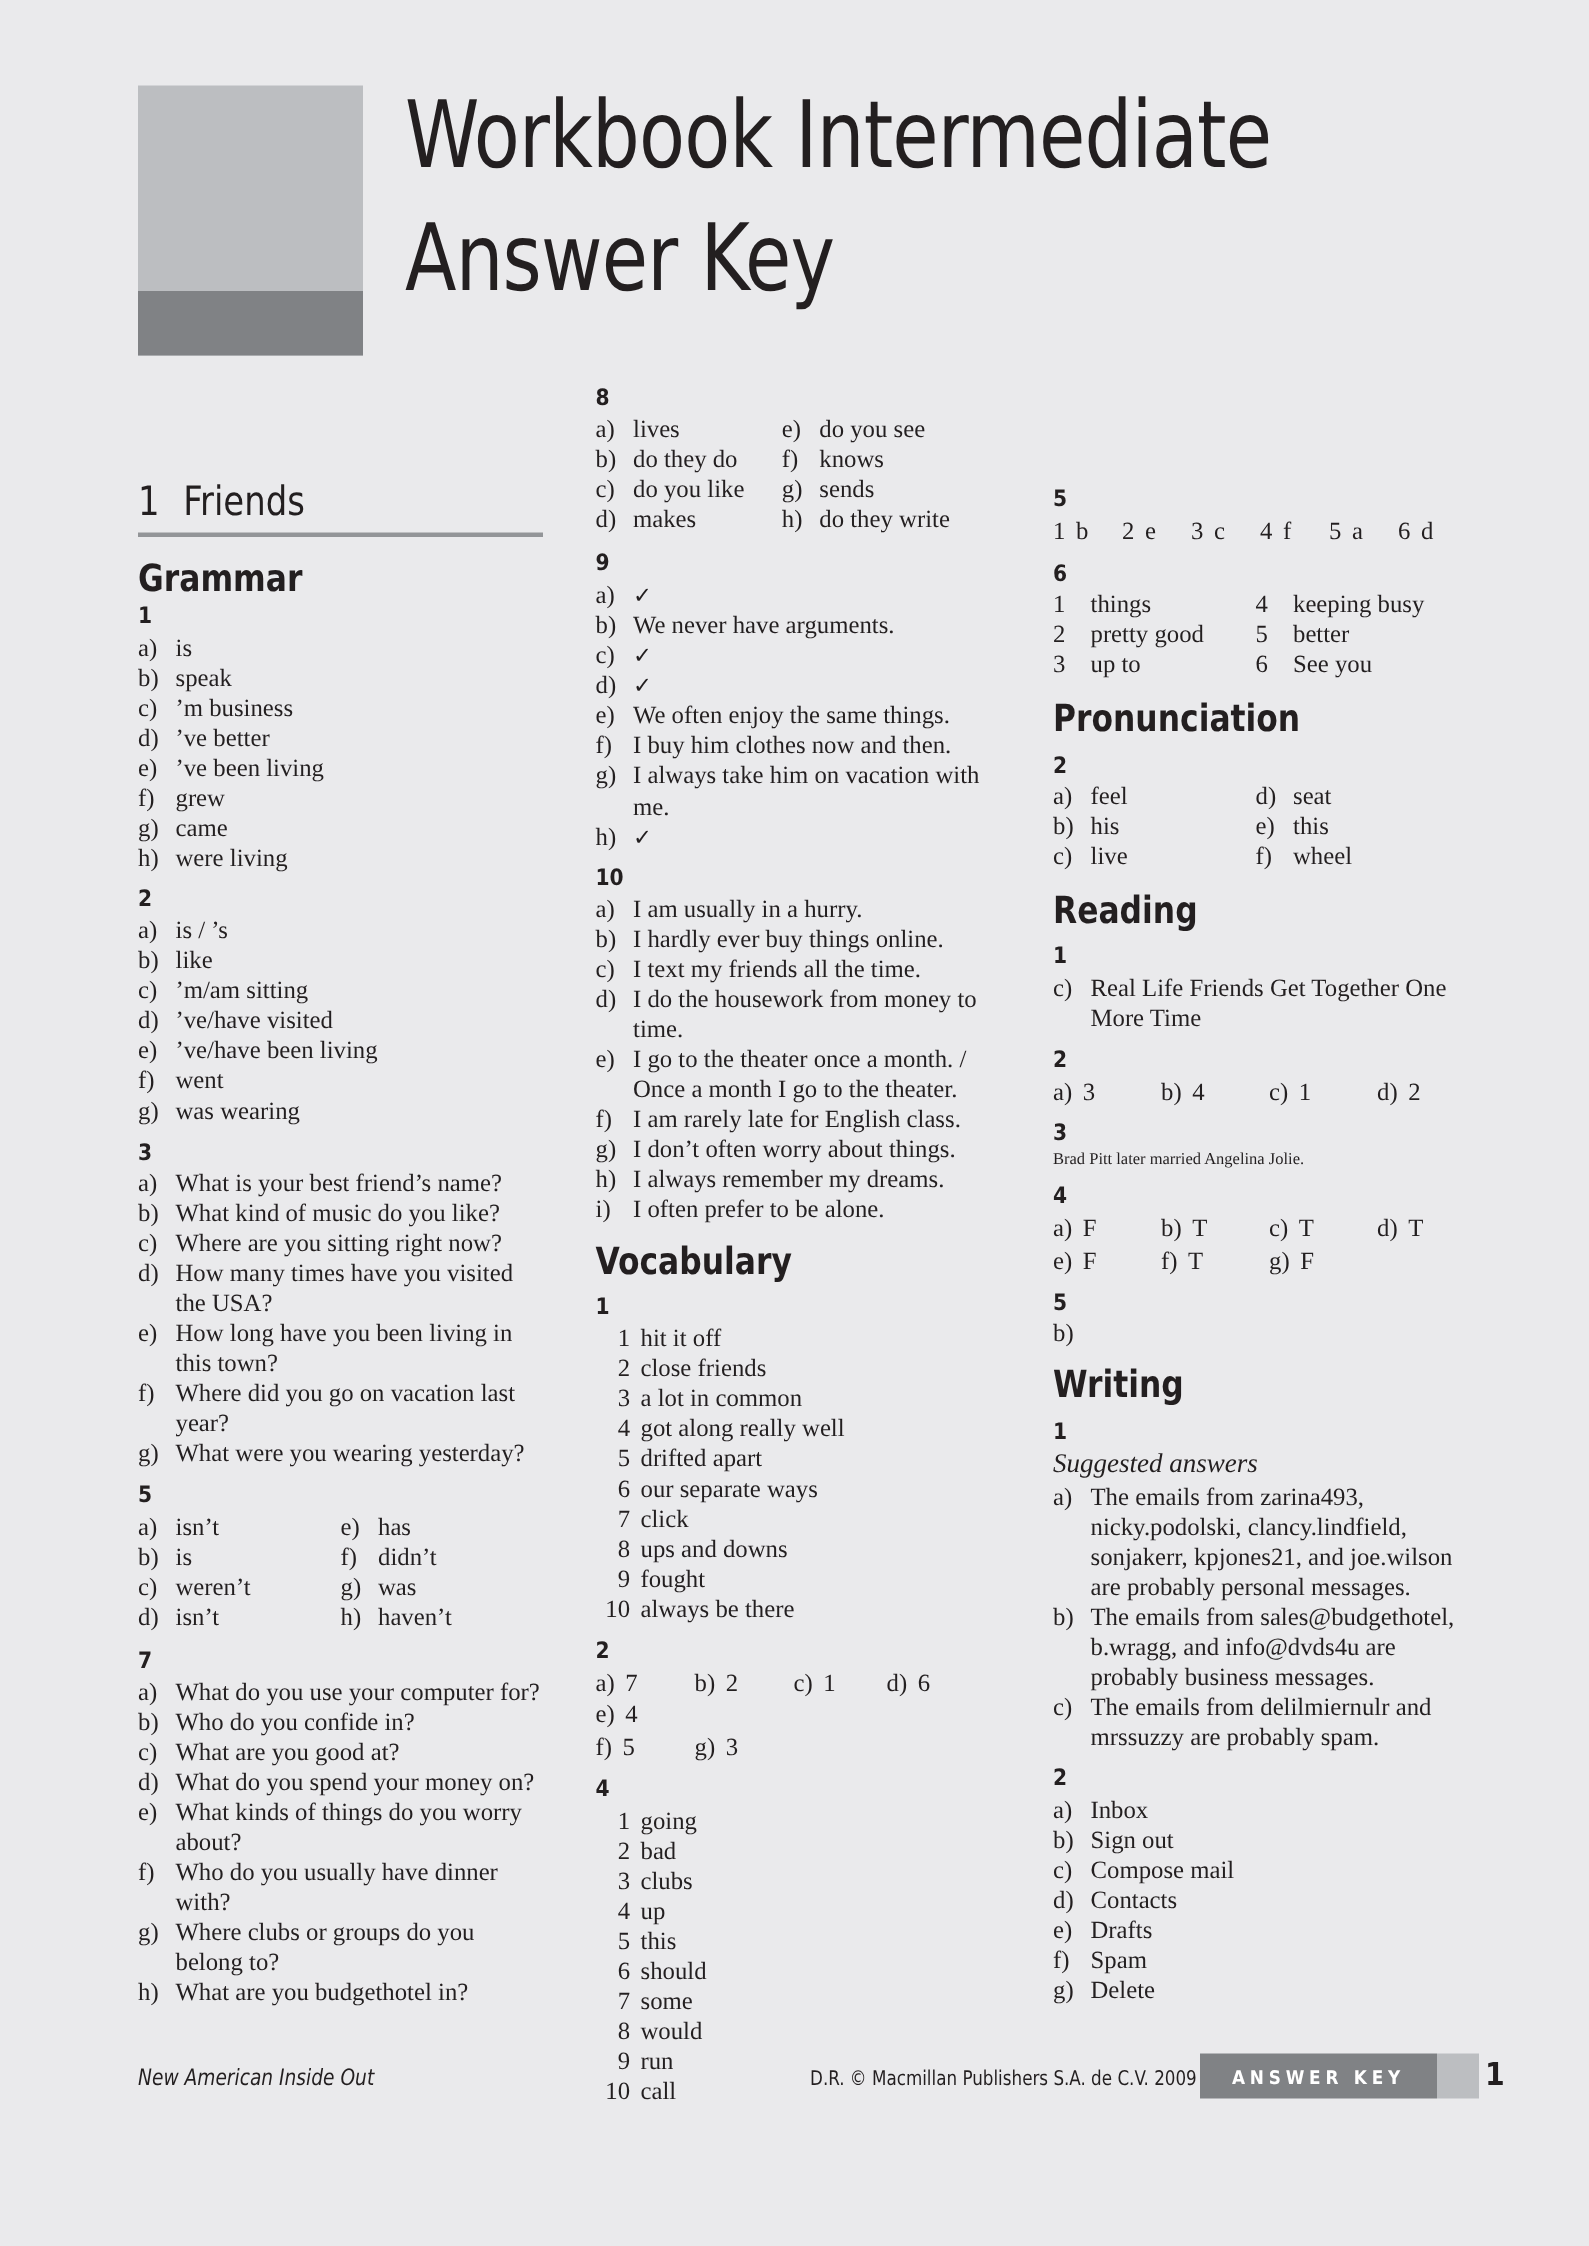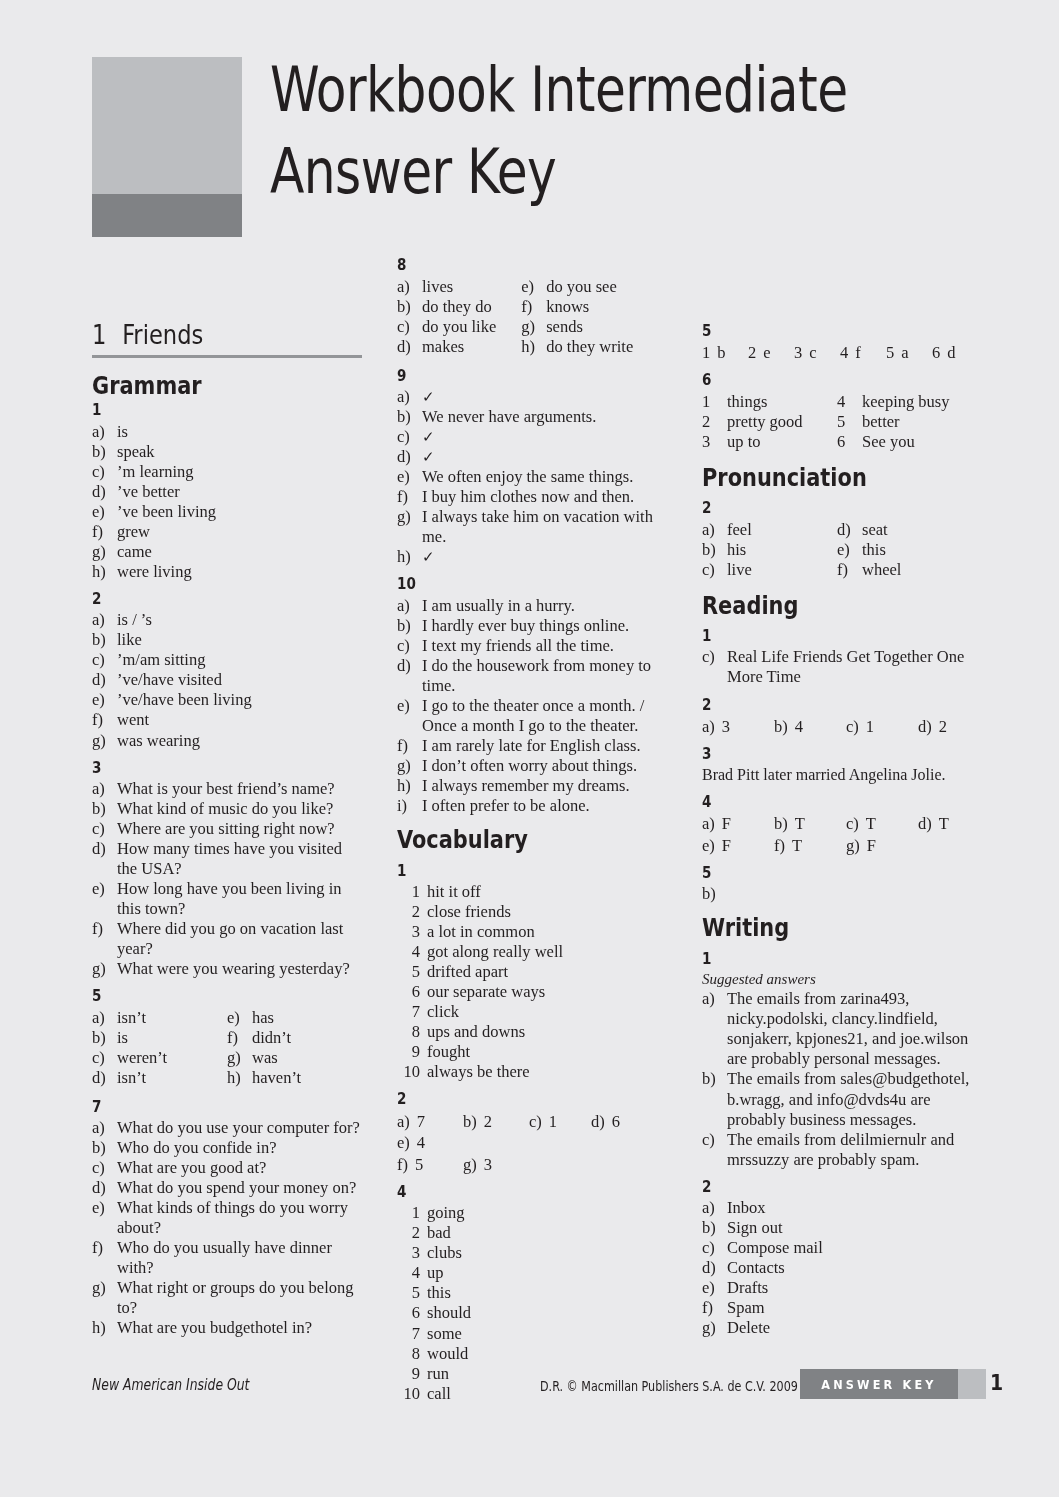--- a/index.html
+++ b/index.html
@@ -189,26 +189,26 @@
     white-space: nowrap;
   }
   .inline-row .cell .lbl { margin-right: 7px; }
 
   .cellw-62 { width: 62px; }
   .cellw-66 { width: 66px; }
   .cellw-72 { width: 72px; }
   .cellw-46 { width: 46px; }
 
   .plain-para {
-    font-size: 16px;
+    font-size: 11px;
     line-height: 1.215;
     margin: 0 0 2px 0;
   }
   .ital-note {
-    font-size: 15px;
+    font-size: 18px;
     line-height: 1.215;
     font-style: italic;
     margin: 0 0 1px 0;
   }
   .check { font-size: 15px; }
 
   
   .footer {
     position: absolute;
     left: 0;
@@ -302,21 +302,21 @@
       <li>
           <span class="lbl">a)</span>
           <span class="txt">is</span>
         </li>
       <li>
           <span class="lbl">b)</span>
           <span class="txt">speak</span>
         </li>
       <li>
           <span class="lbl">c)</span>
-          <span class="txt">’m learning</span>
+          <span class="txt">’m business</span>
         </li>
       <li>
           <span class="lbl">d)</span>
           <span class="txt">’ve better</span>
         </li>
       <li>
           <span class="lbl">e)</span>
           <span class="txt">’ve been living</span>
         </li>
       <li>
@@ -462,21 +462,21 @@
       <li>
           <span class="lbl">e)</span>
           <span class="txt">What kinds of things do you worry about?</span>
         </li>
       <li>
           <span class="lbl">f)</span>
           <span class="txt">Who do you usually have dinner with?</span>
         </li>
       <li>
           <span class="lbl">g)</span>
-          <span class="txt">What right or groups do you belong to?</span>
+          <span class="txt">Where clubs or groups do you belong to?</span>
         </li>
       <li>
           <span class="lbl">h)</span>
           <span class="txt">What are you budgethotel in?</span>
         </li>
     </ul>
 
   </div>
 
   <div class="col-gap"></div>

